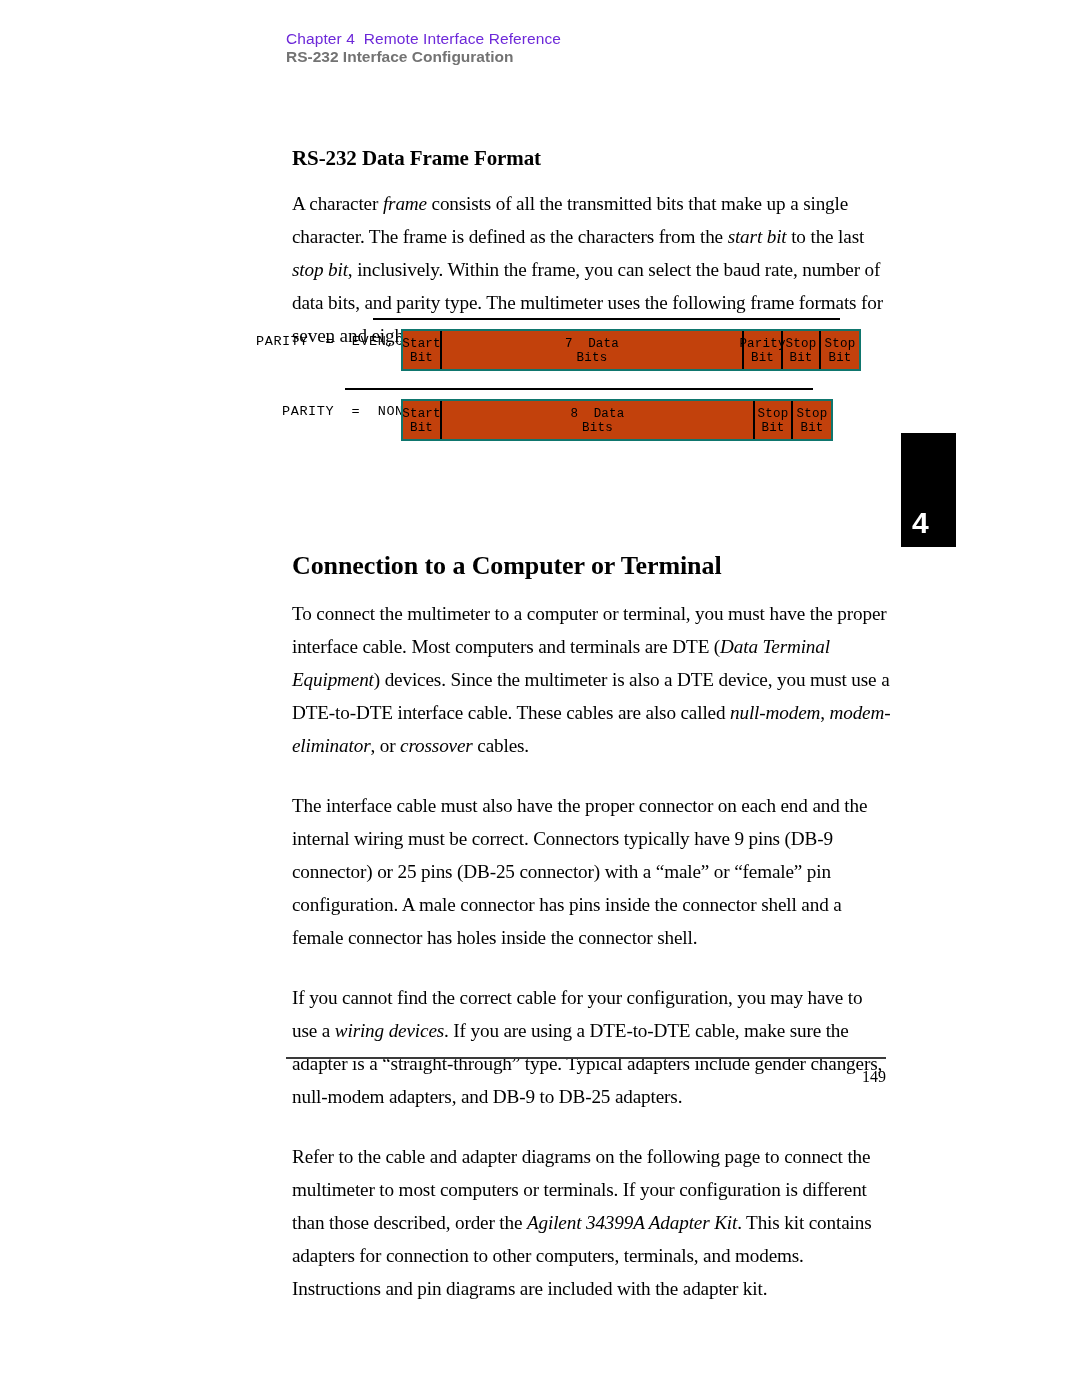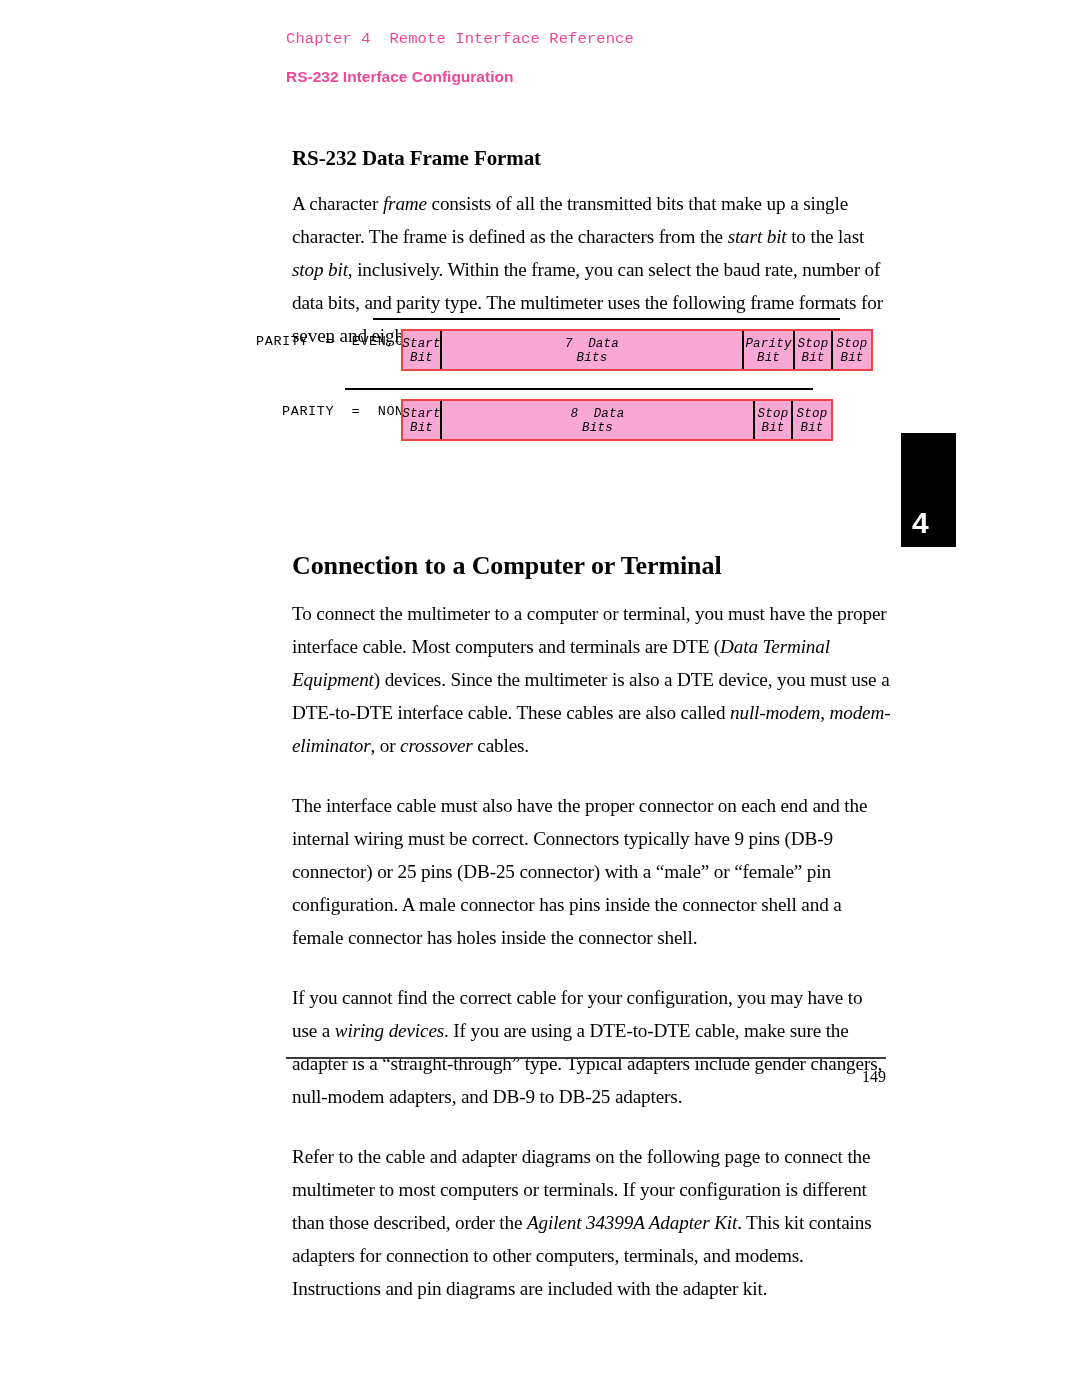--- a/index.html
+++ b/index.html
@@ -17,32 +17,32 @@
   }
 
   
   #page-header {
     position: absolute;
     left: 286px;
     top: 30px;
     width: 620px;
   }
   #chapter-line {
-    font-family: Liberation Mono, monospace;
+    font-family: Liberation Sans, sans-serif;
     font-size: 15.5px;
     letter-spacing: 0.1px;
-    color: #ec4899;
+    color: #6d28d9;
     white-space: pre;
   }
   #section-line {
     font-family: "Liberation Sans", sans-serif;
     font-size: 15.5px;
     font-weight: bold;
-    margin-top: 20px;
-    color: #ec4899;
+    margin-top: 0;
+    color: #737373;
   }
 
   
   #chapter-tab {
     position: absolute;
     left: 901px;
     top: 433px;
     width: 55px;
     height: 114px;
     background: #000000;
@@ -115,24 +115,23 @@
     white-space: pre;
   }
   .frame-lead {
     position: absolute;
     height: 0;
     border-top: 2px solid #000;
   }
   .frame-boxes {
     position: absolute;
     display: flex;
-    border: 2px solid #ef4444;
+    border: 2px solid #0f766e;
     box-sizing: border-box;
-    background: #f9a8d4;
-    font-style: italic;
+    background: #c2410c;
   }
   .frame-cell {
     box-sizing: border-box;
     border-right: 2px solid #000;
     display: flex;
     flex-direction: column;
     align-items: center;
     justify-content: center;
     font-family: "Liberation Mono", monospace;
     font-size: 12.5px;
@@ -194,21 +193,21 @@
   <p class="body"><span>Refer to the cable and adapter diagrams on the following page to connect the multimeter to most computers or terminals. If your configuration is different than those described, order the </span><i>Agilent 34399A Adapter Kit</i><span>. This kit contains adapters for connection to other computers, terminals, and modems. Instructions and pin diagrams are included with the adapter kit.</span></p>
 </div>
 
 <div id="frame-diagrams">
     <div class="frame-row">
       <div class="frame-label" style="left: 256px; top: 16px;">PARITY  =  EVEN,ODD</div>
       <div class="frame-lead" style="left: 373px; top: 0px; width: 467px;"></div>
       <div class="frame-boxes" style="left: 401px; top: 11px; height: 42px;">
         <div class="frame-cell" style="width: 39px;"><span>Start</span><span>Bit</span></div>
         <div class="frame-cell" style="width: 302px; text-align: center;"><span>7  Data</span><span>Bits</span></div>
-        <div class="frame-cell" style="width: 51px;"><span>Parity</span><span>Bit</span></div>
+        <div class="frame-cell" style="width: 39px;"><span>Parity</span><span>Bit</span></div>
         <div class="frame-cell" style="width: 38px;"><span>Stop</span><span>Bit</span></div>
         <div class="frame-cell" style="width: 38px;"><span>Stop</span><span>Bit</span></div>
       </div>
     </div>
     <div class="frame-row">
       <div class="frame-label" style="left: 282px; top: 86px;">PARITY  =  NONE</div>
       <div class="frame-lead" style="left: 345px; top: 70px; width: 468px;"></div>
       <div class="frame-boxes" style="left: 401px; top: 81px; height: 42px;">
         <div class="frame-cell" style="width: 39px;"><span>Start</span><span>Bit</span></div>
         <div class="frame-cell" style="width: 313px;"><span>8  Data</span><span>Bits</span></div>

